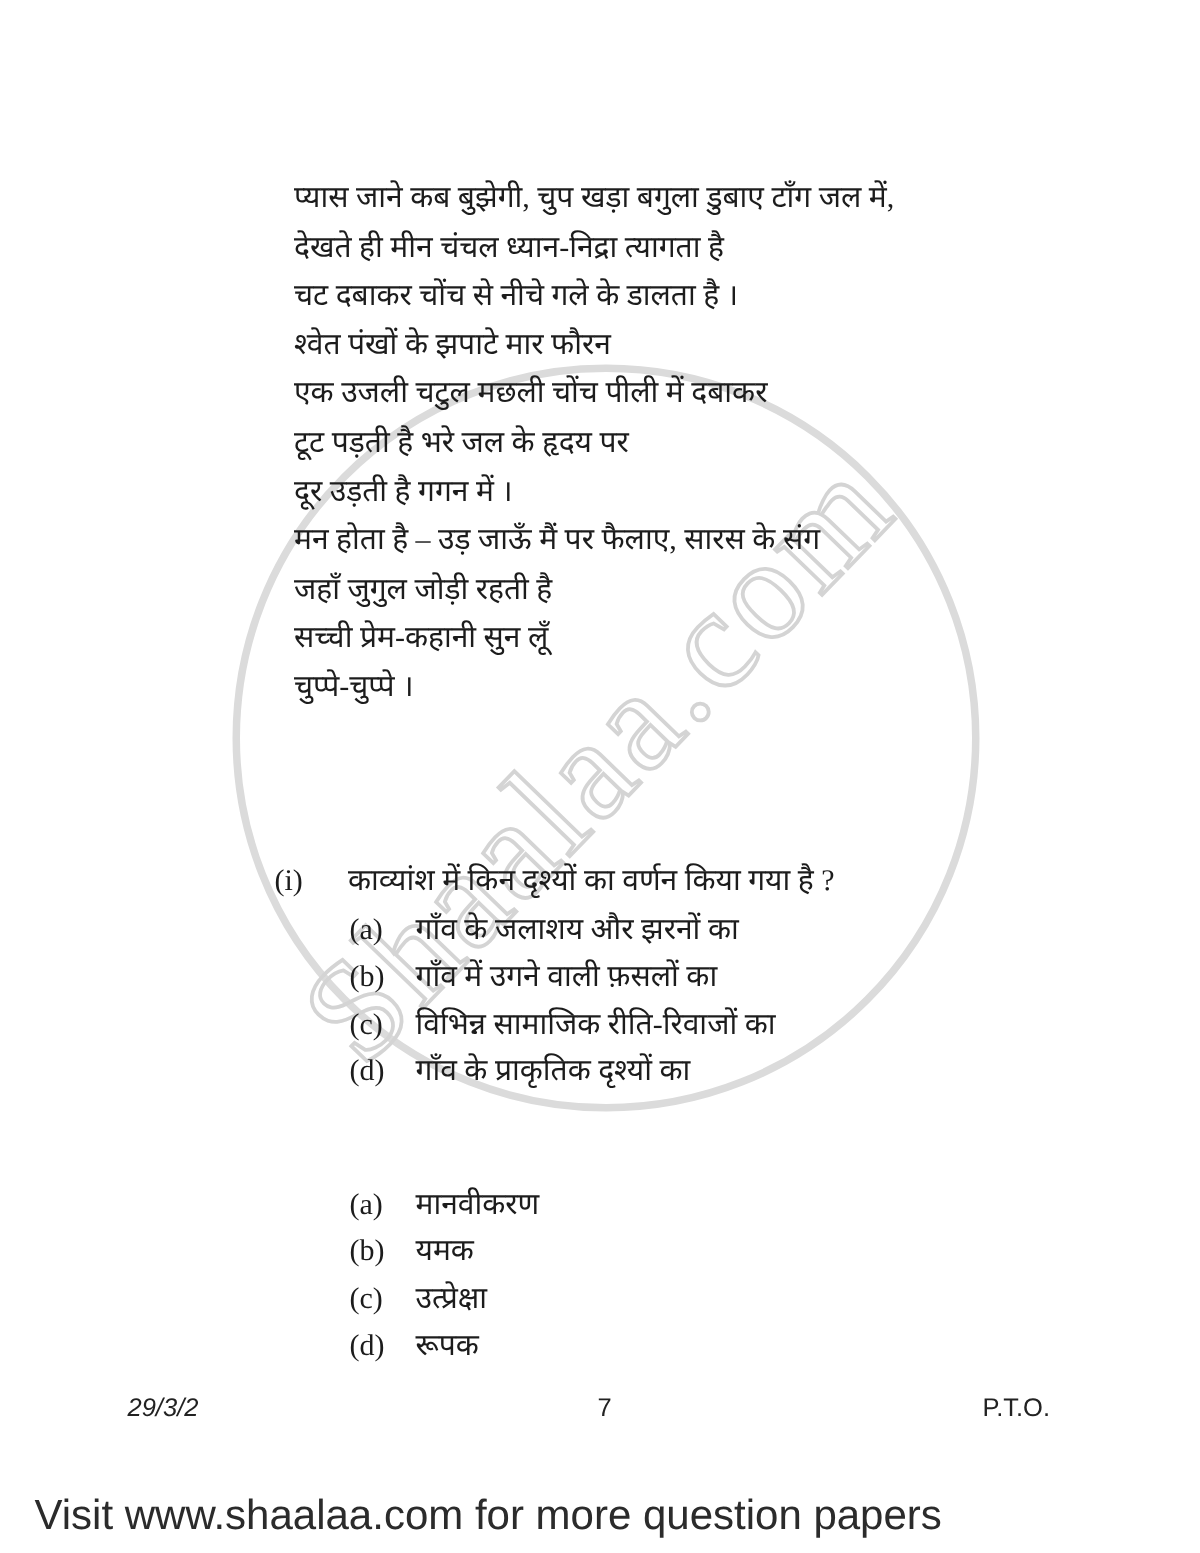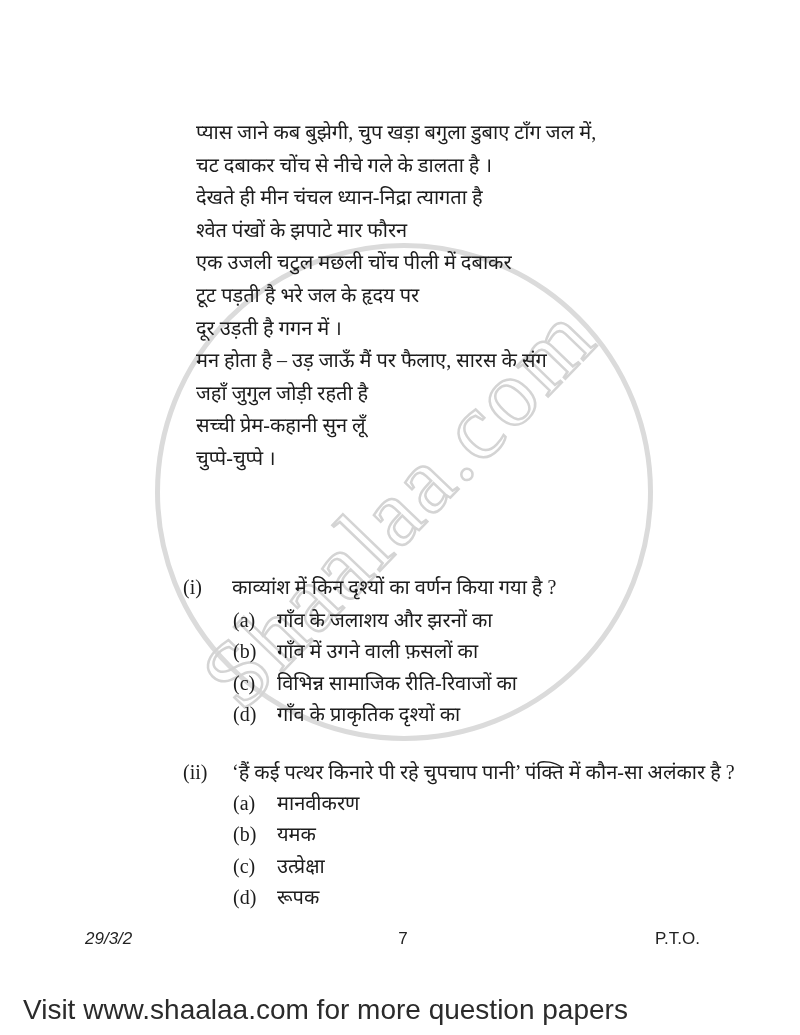--- a/index.html
+++ b/index.html
@@ -74,22 +74,22 @@
 
 <div class="page">
 
   <div>
     <div class="wm-circle"></div>
     <div class="wm-text">Shaalaa.com</div>
   </div>
 
   <div class="verse">
     <div>प्यास जाने कब बुझेगी, चुप खड़ा बगुला डुबाए टाँग जल में,</div>
+    <div>देखते ही मीन चंचल ध्यान-निद्रा त्यागता है</div>
     <div>चट दबाकर चोंच से नीचे गले के डालता है ।</div>
-    <div>देखते ही मीन चंचल ध्यान-निद्रा त्यागता है</div>
     <div>श्वेत पंखों के झपाटे मार फौरन</div>
     <div>एक उजली चटुल मछली चोंच पीली में दबाकर</div>
     <div>टूट पड़ती है भरे जल के हृदय पर</div>
     <div>दूर उड़ती है गगन में ।</div>
     <div>मन होता है – उड़ जाऊँ मैं पर फैलाए, सारस के संग</div>
     <div>जहाँ जुगुल जोड़ी रहती है</div>
     <div>सच्ची प्रेम-कहानी सुन लूँ</div>
     <div>चुप्पे-चुप्पे ।</div>
   </div>
 
@@ -111,26 +111,20 @@
     <div class="opt-row">
       <span class="opt-letter">(c)</span>
       <span class="opt-text">विभिन्न सामाजिक रीति-रिवाजों का</span>
     </div>
     <div class="opt-row">
       <span class="opt-letter">(d)</span>
       <span class="opt-text">गाँव के प्राकृतिक दृश्यों का</span>
     </div>
   </div>
 
-  <div class="q-block q2">
-    <div class="q-row">
-      <span class="q-num">(ii)</span>
-      <span class="q-text">‘हैं कई पत्थर किनारे पी रहे चुपचाप पानी’ पंक्ति में कौन-सा अलंकार है ?</span>
-    </div>
-  </div>
   <div class="q-block opts2">
     <div class="opt-row">
       <span class="opt-letter">(a)</span>
       <span class="opt-text">मानवीकरण</span>
     </div>
     <div class="opt-row">
       <span class="opt-letter">(b)</span>
       <span class="opt-text">यमक</span>
     </div>
     <div class="opt-row">

